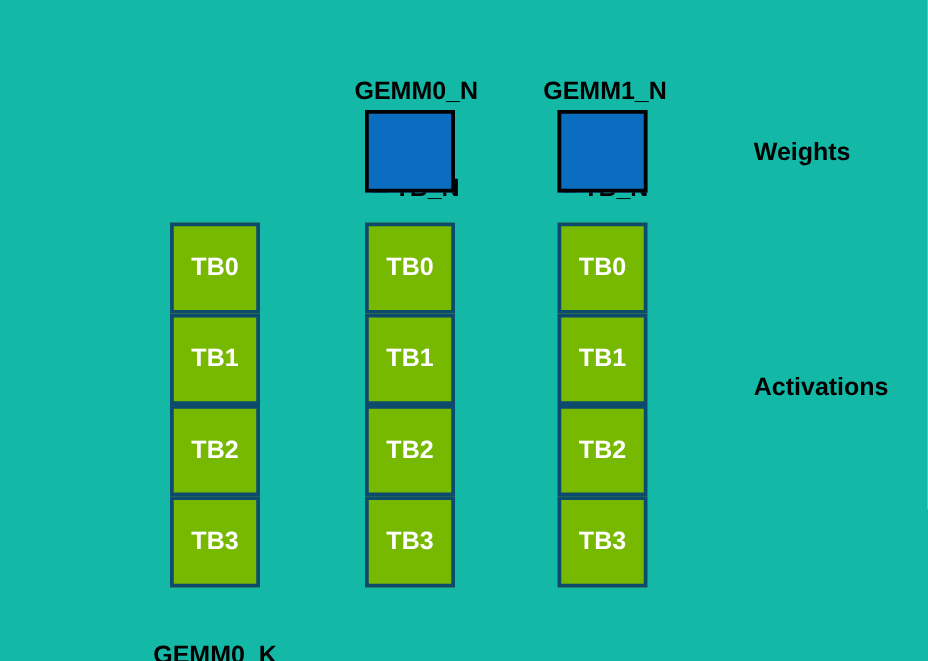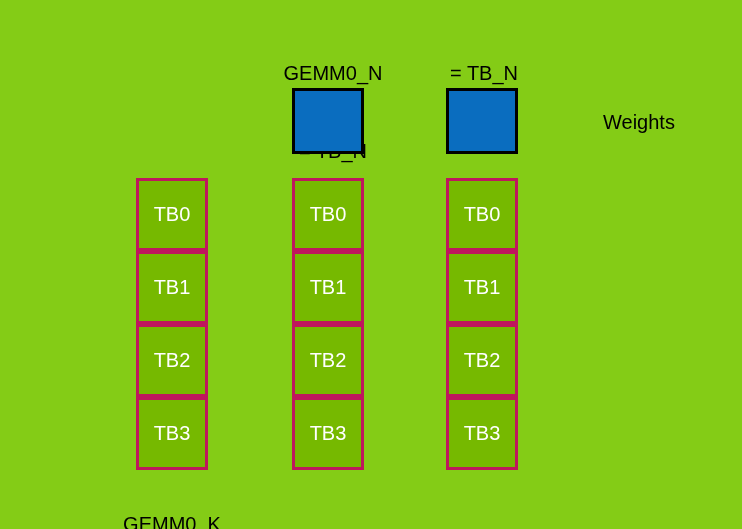--- a/index.html
+++ b/index.html
@@ -8,22 +8,23 @@
     padding: 0;
   }
   body {
     background: #ffffff;
     font-family: "Liberation Sans", sans-serif;
   }
   #canvas {
     position: relative;
     width: 742px;
     height: 529px;
-    background: #84cc16;
+    background: #14b8a6;
     overflow: hidden;
+    font-weight: bold;
   }
 
   
   .lbl {
     position: absolute;
     color: #000000;
     font-family: "Liberation Sans", sans-serif;
     font-size: 20px;
     line-height: 24px;
     white-space: pre;
@@ -49,21 +50,21 @@
   .weight-box {
     background: #0a6dbf;
   }
 
   .col {
     position: absolute;
   }
   .tile {
     position: absolute;
     box-sizing: border-box;
-    border: 3px solid #be185d;
+    border: 3px solid #0c4a6e;
     background: #76b900;
     color: #ffffff;
     font-family: "Liberation Sans", sans-serif;
     font-size: 20px;
     display: flex;
     align-items: center;
     justify-content: center;
   }
   .tile-label {
     pointer-events: none;
@@ -73,20 +74,21 @@
 <body>
 
 <div id="canvas">
 
   <div class="lbl center two-line" style="left:333px; top:8px;">
     <div>GEMM0_N</div>
     <div>= TB_N</div>
   </div>
 
   <div class="lbl center two-line" style="left:484px; top:8px;">
+    <div>GEMM1_N</div>
     <div>= TB_N</div>
   </div>
 
   <div class="wbox weight-box" style="left:292px; top:88px; width:72px; height:66px;"></div>
 
   <div class="wbox weight-box" style="left:446px; top:88px; width:72px; height:66px;"></div>
 
   <div class="col" style="left:136px; top:178px; width:72px; height:292px;">
     <div class="tile" style="left:0; top:0px;   width:72px; height:73px;">
       <span class="tile-label">TB0</span>
@@ -128,17 +130,18 @@
       <span class="tile-label">TB2</span>
     </div>
     <div class="tile" style="left:0; top:219px; width:72px; height:73px;">
       <span class="tile-label">TB3</span>
     </div>
   </div>
 
 
   <div class="lbl left" style="left:603px; top:110px;">Weights</div>
 
+  <div class="lbl left" style="left:603px; top:298px;">Activations</div>
 
   <div class="lbl center" style="left:172px; top:512px;">GEMM0_K</div>
 
 
 </div>
 
 </body></html>

